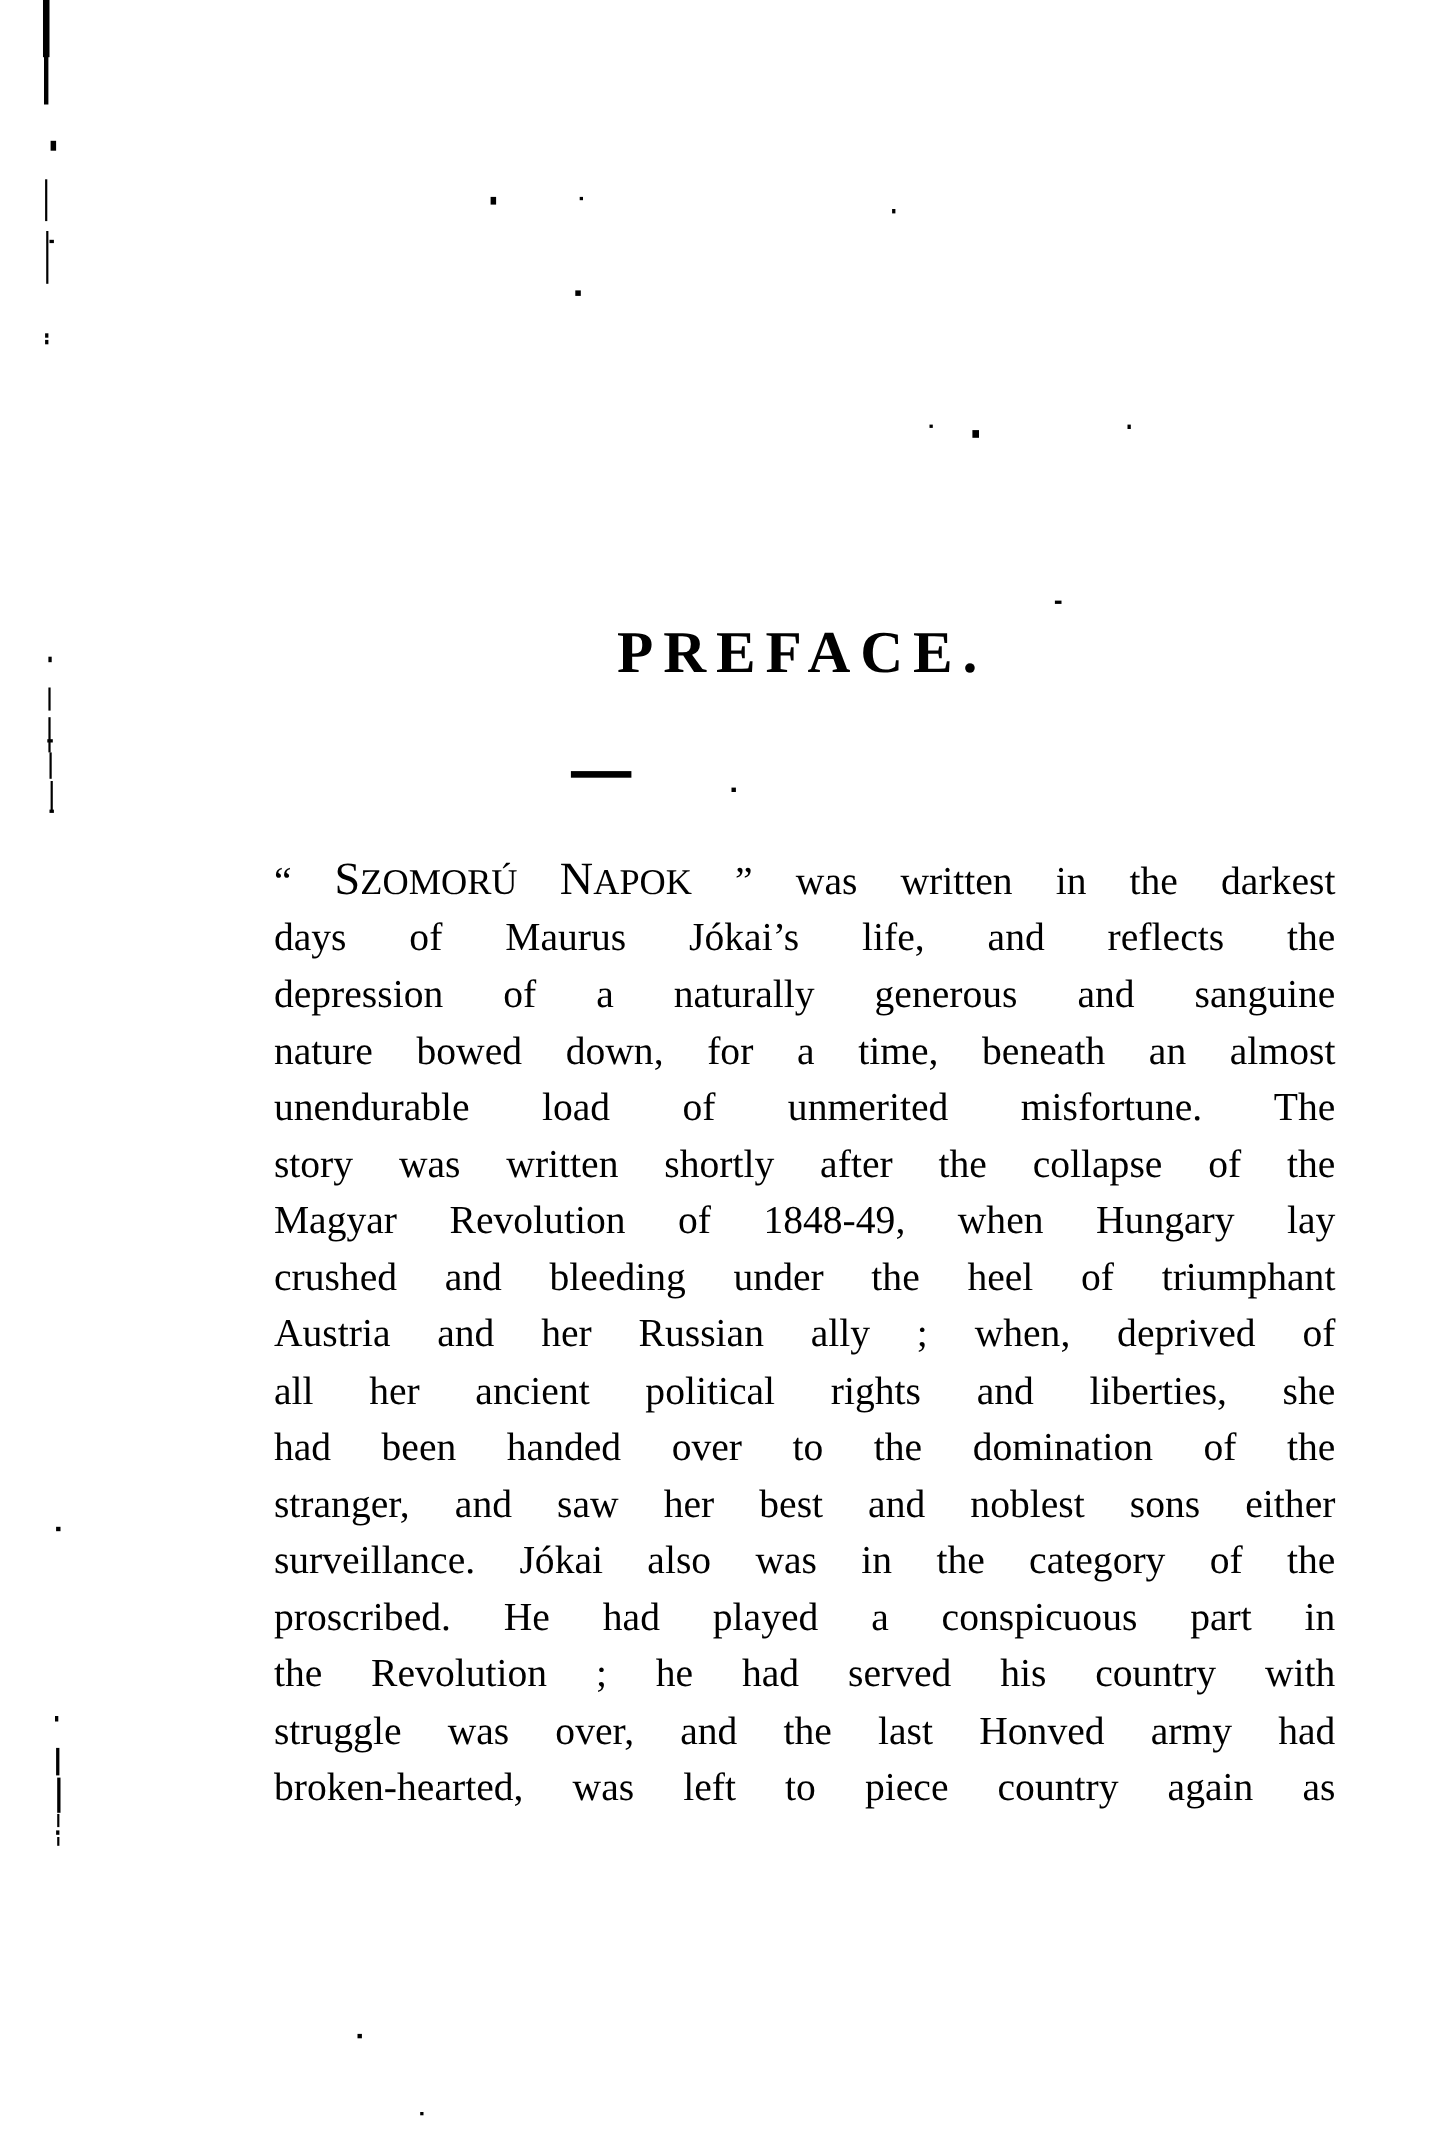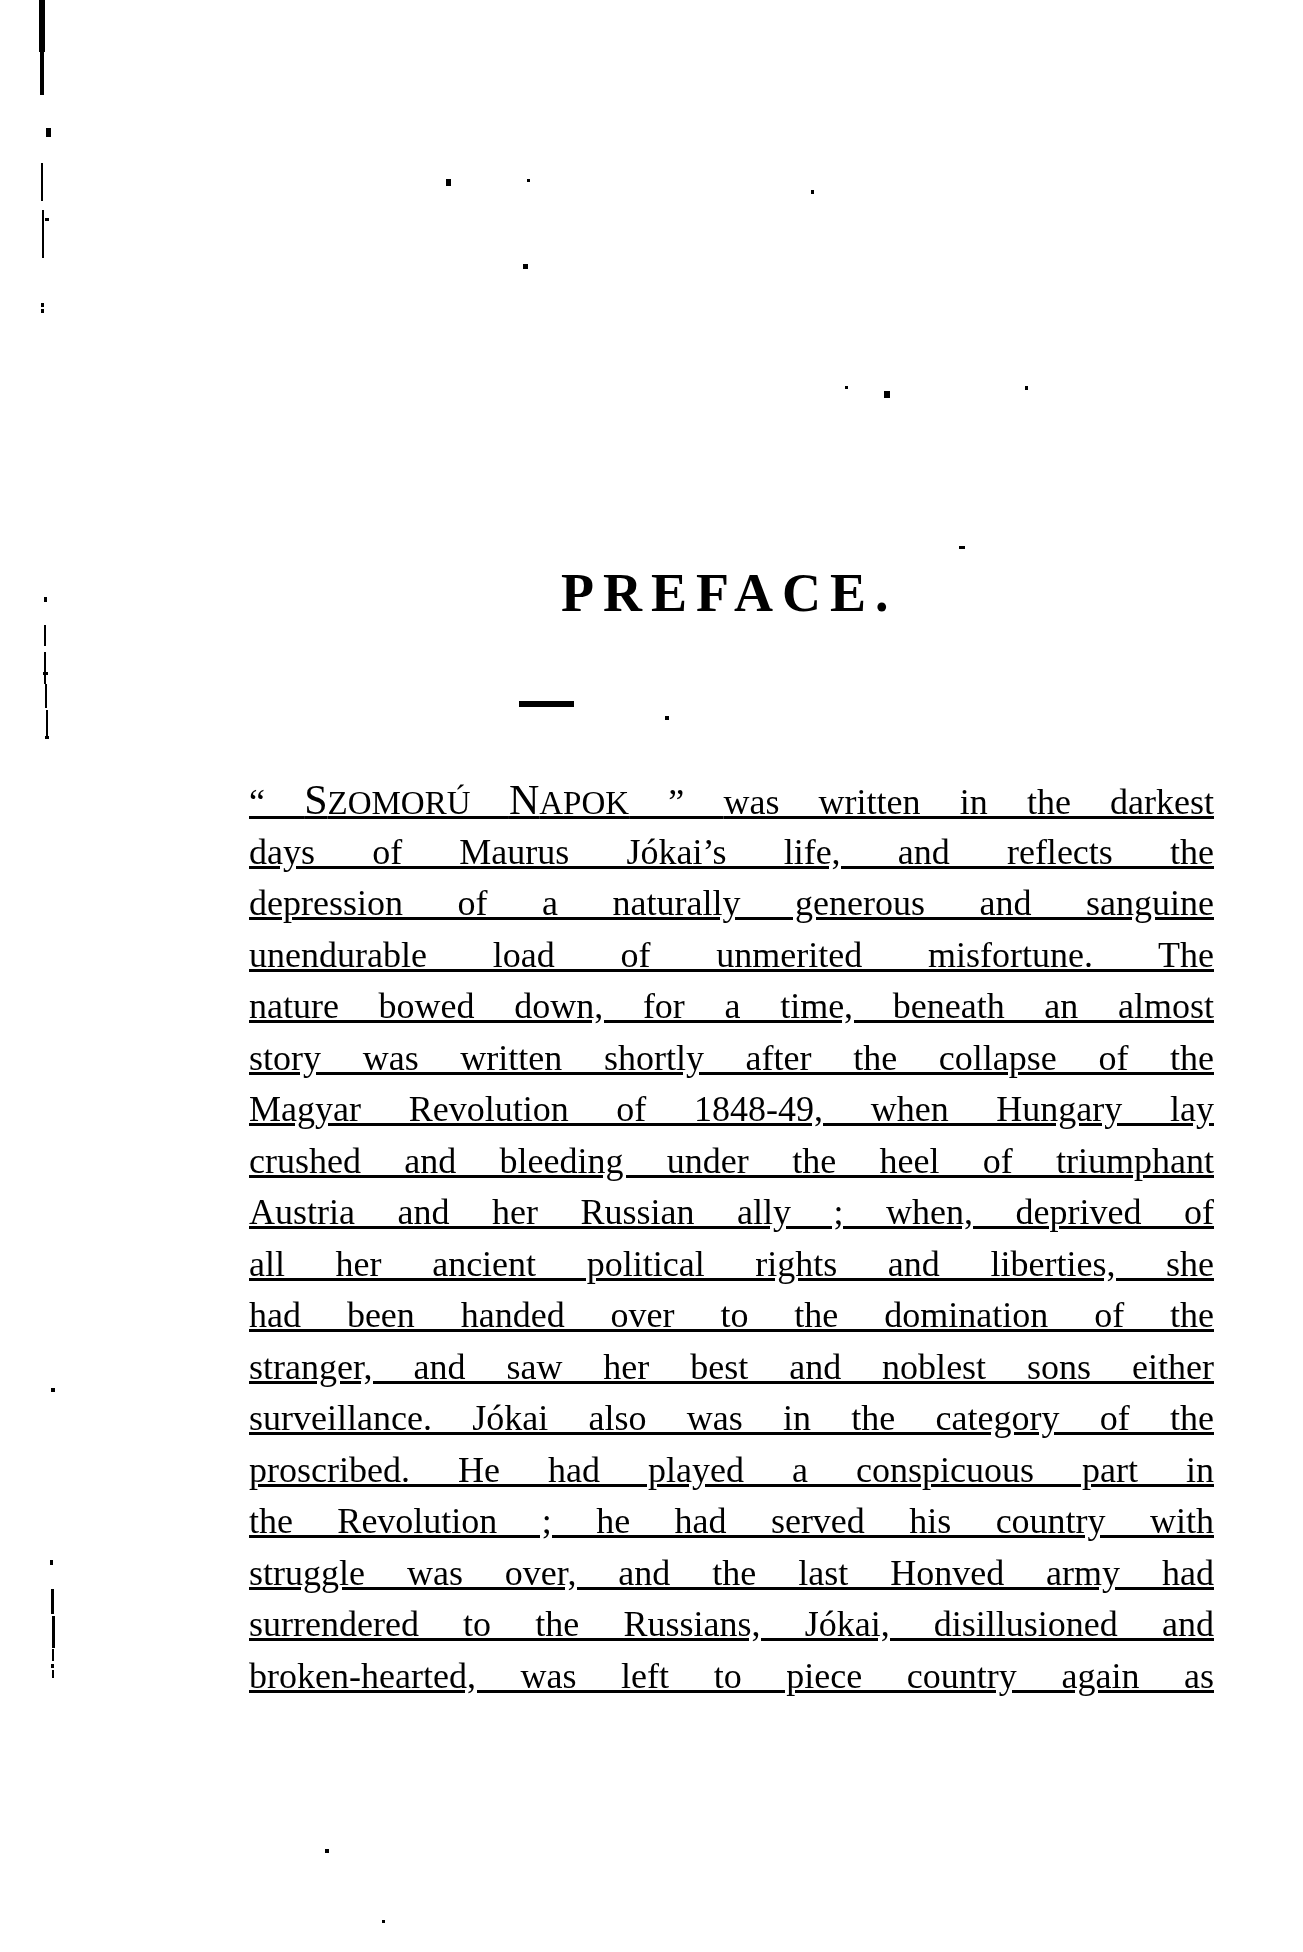--- a/index.html
+++ b/index.html
@@ -37,21 +37,20 @@
     left: 210px;
     top: 775px;
     width: 965px;
     font-size: 36px;
     line-height: 51.5px;
   }
   .body-line {
     height: 51.5px;
     text-align: justify;
     text-align-last: justify;
-    text-decoration: underline;
     -moz-text-align-last: justify;
   }
   .sc-initial { font-size: 42px; }
   .sc-small  { font-size: 33px; }
   .mark {
     position: absolute;
     background: #000000;
   }
 </style>
 </head>
@@ -95,30 +94,29 @@
   <div class="mark" style="left:343px;top:1920px;width:3px;height:3px;"></div>
 
   <h1 class="title">PREFACE.</h1>
   <div class="divider"></div>
 
   <div class="text-block">
     <div class="body-line"><span>“ </span><span class="sc-initial">S</span><span class="sc-small">ZOMORÚ </span><span class="sc-initial">N</span><span class="sc-small">APOK</span><span> ” </span><span>was written in the darkest</span></div>
 
   <div class="body-line">days of Maurus Jókai’s life, and reflects the</div>
       <div class="body-line">depression of a naturally generous and sanguine</div>
+      <div class="body-line">nature bowed down, for a time, beneath an almost</div>
       <div class="body-line">unendurable load of unmerited misfortune. The</div>
-      <div class="body-line">nature bowed down, for a time, beneath an almost</div>
       <div class="body-line">story was written shortly after the collapse of the</div>
       <div class="body-line">Magyar Revolution of 1848-49, when Hungary lay</div>
       <div class="body-line">crushed and bleeding under the heel of triumphant</div>
       <div class="body-line">Austria and her Russian ally ; when, deprived of</div>
       <div class="body-line">all her ancient political rights and liberties, she</div>
       <div class="body-line">had been handed over to the domination of the</div>
       <div class="body-line">stranger, and saw her best and noblest sons either</div>
       <div class="body-line">surveillance. Jókai also was in the category of the</div>
       <div class="body-line">proscribed. He had played a conspicuous part in</div>
       <div class="body-line">the Revolution ; he had served his country with</div>
       <div class="body-line">struggle was over, and the last Honved army had</div>
-      <div class="body-line">surrendered to the Russians, Jókai, disillusioned and</div>
       <div class="body-line">broken-hearted, was left to piece country again as</div>
     </div>
 
 </div>
 
 </body></html>

